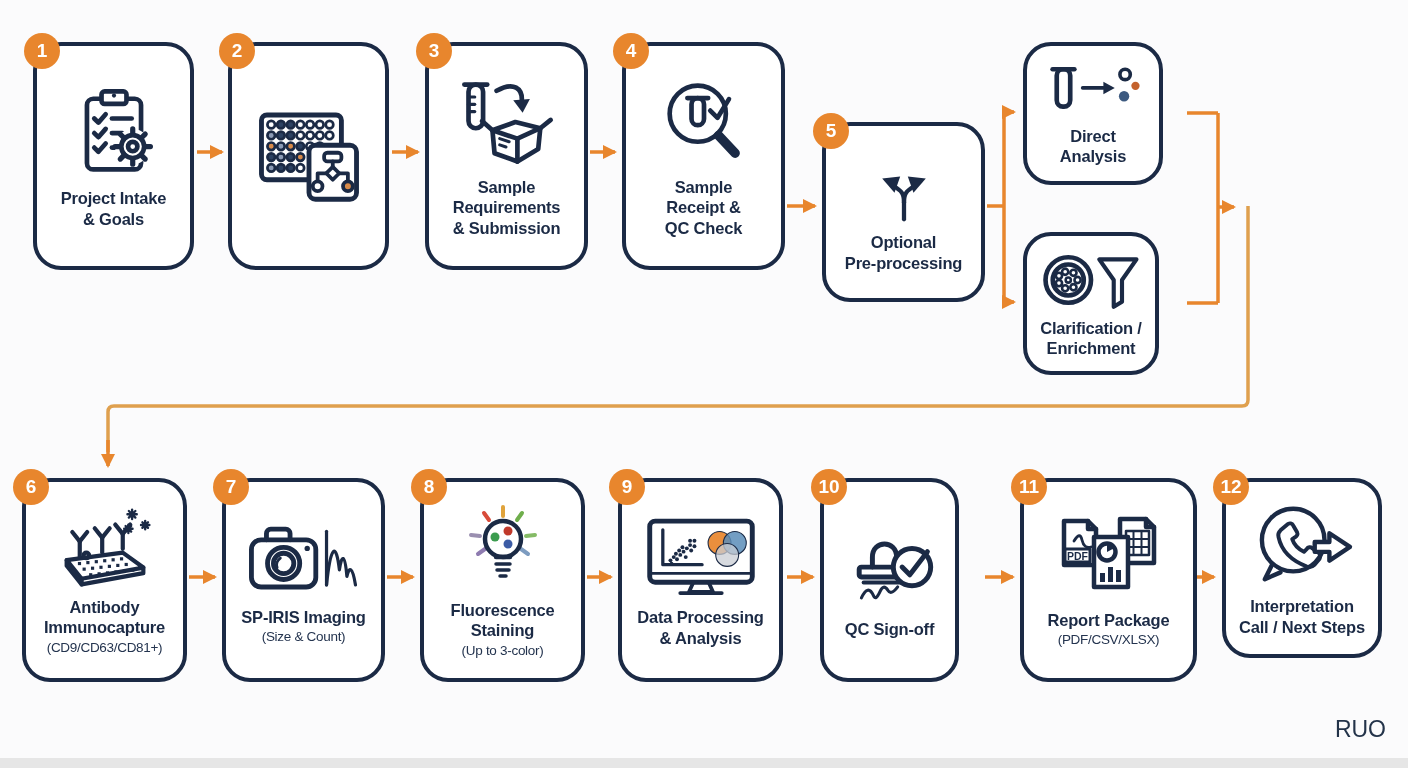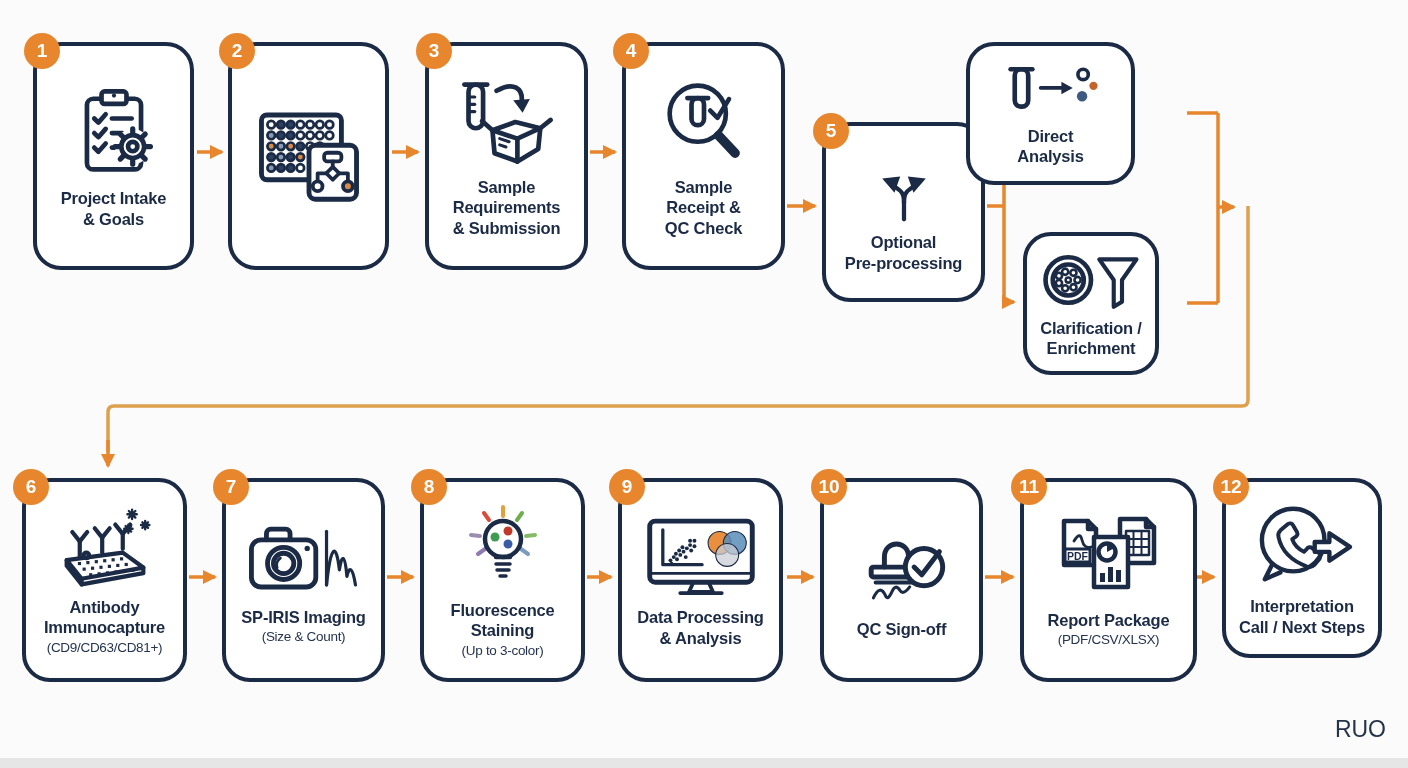--- a/index.html
+++ b/index.html
@@ -201,21 +201,21 @@
           <path d="M50,54 C50,42 55,41 64,35"></path>
         </g>
         <path d="M40,44 L27,29 L46,27 z" fill="#1B2A45"></path>
         <path d="M60,44 L73,29 L54,27 z" fill="#1B2A45"></path>
       </svg>
     </div>
     <div class="lbl">Optional
 Pre-processing</div>
   </div>
 
-  <div class="box" style="left:966px;top:42px;width:169px;height:143px;">
+  <div class="box" style="left:1023px;top:42px;width:140px;height:143px;">
     <div class="icn">
       <svg width="104" height="58" viewBox="0 0 100 56">
         <g class="s">
           <rect x="15" y="8" width="13" height="36" rx="6"></rect>
           <line x1="11" y1="8" x2="32" y2="8"></line>
           <line x1="40" y1="26" x2="60" y2="26" stroke-width="3.5"></line>
           <path d="M60,20 L71,26 L60,32 z" fill="#1B2A45" stroke="none"></path>
           <g stroke-width="3.5">
             <circle cx="81" cy="13" r="5"></circle>
             <circle cx="91" cy="24" r="4" fill="#C4622D" stroke="none"></circle>
@@ -388,21 +388,21 @@
           <circle cx="72" cy="28" r="10.5" fill="#E8862D" fill-opacity="0.92"></circle>
           <circle cx="86" cy="28" r="10.5" fill="#5B8DB8" fill-opacity="0.85"></circle>
           <circle cx="79" cy="39" r="10.5" fill="#C9CDD4" fill-opacity="0.75"></circle>
         </g>
       </svg>
     </div>
     <div class="lbl">Data Processing
 &amp; Analysis</div>
   </div>
 
-  <div class="box" style="left:820px;top:478px;width:163px;height:204px;">
+  <div class="box" style="left:820px;top:478px;width:139px;height:204px;">
     <div class="badge">10</div>
     <div class="icn">
       <svg width="110" height="92" viewBox="0 0 100 82">
         <g class="s">
           <path d="M34,42 v-9 c0,-16 22,-16 22,0 v9"></path>
           <rect x="22" y="42" width="46" height="9" rx="2"></rect>
           <line x1="26" y1="56" x2="64" y2="56" stroke-width="3.5"></line>
           <path d="M24,70 q6,-13 11,-2 q2,5 6,-4 q3,-7 7,-1 q3,5 9,-3" stroke-width="2.8"></path>
           <circle cx="70" cy="42" r="17" fill="#fff"></circle>
           <path d="M61,42 l7,7 L84,28"></path>

